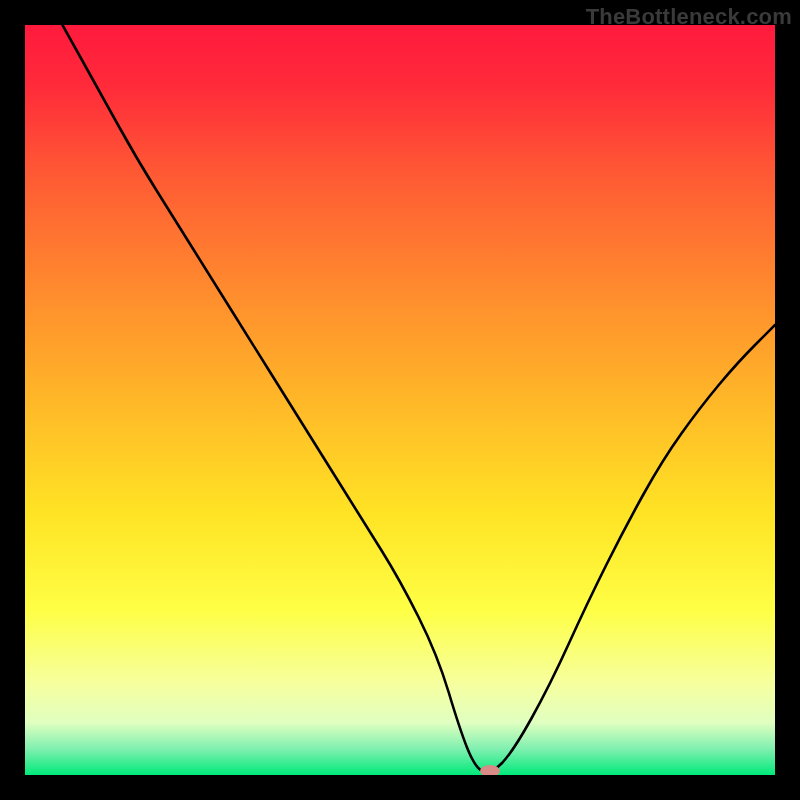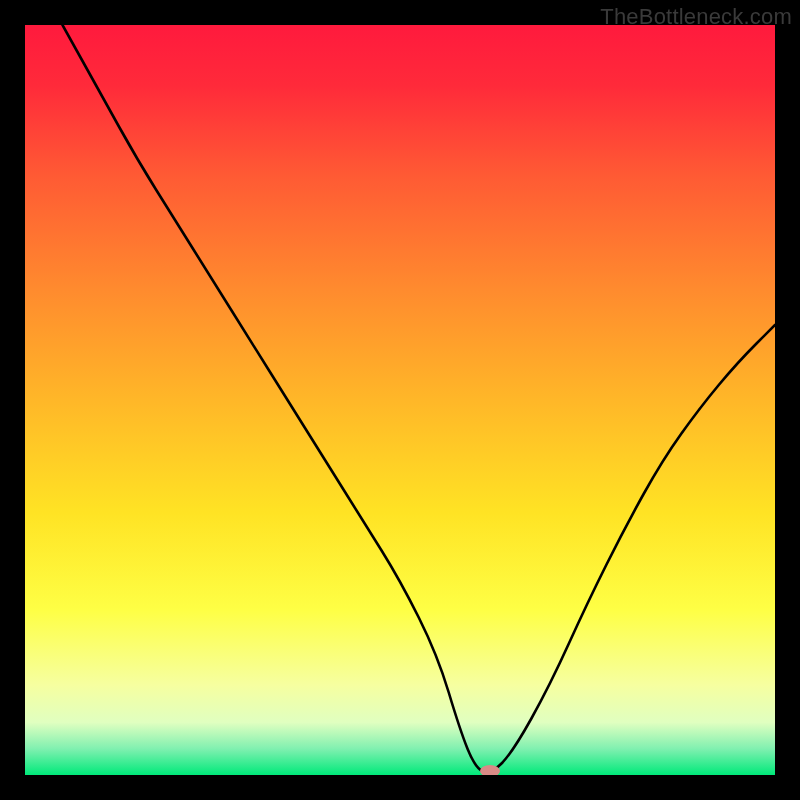--- a/index.html
+++ b/index.html
@@ -15,21 +15,21 @@
     width: 800px;
     height: 800px;
     background: #000;
   }
   .watermark {
     position: absolute;
     top: 4px;
     right: 8px;
     color: #3a3a3a;
     font-size: 22px;
-    font-weight: 400;
+    font-weight: 700;
     letter-spacing: 0.2px;
     z-index: 10;
   }
   .plot-area {
     position: absolute;
     left: 25px;
     top: 25px;
     width: 750px;
     height: 750px;
     overflow: hidden;

